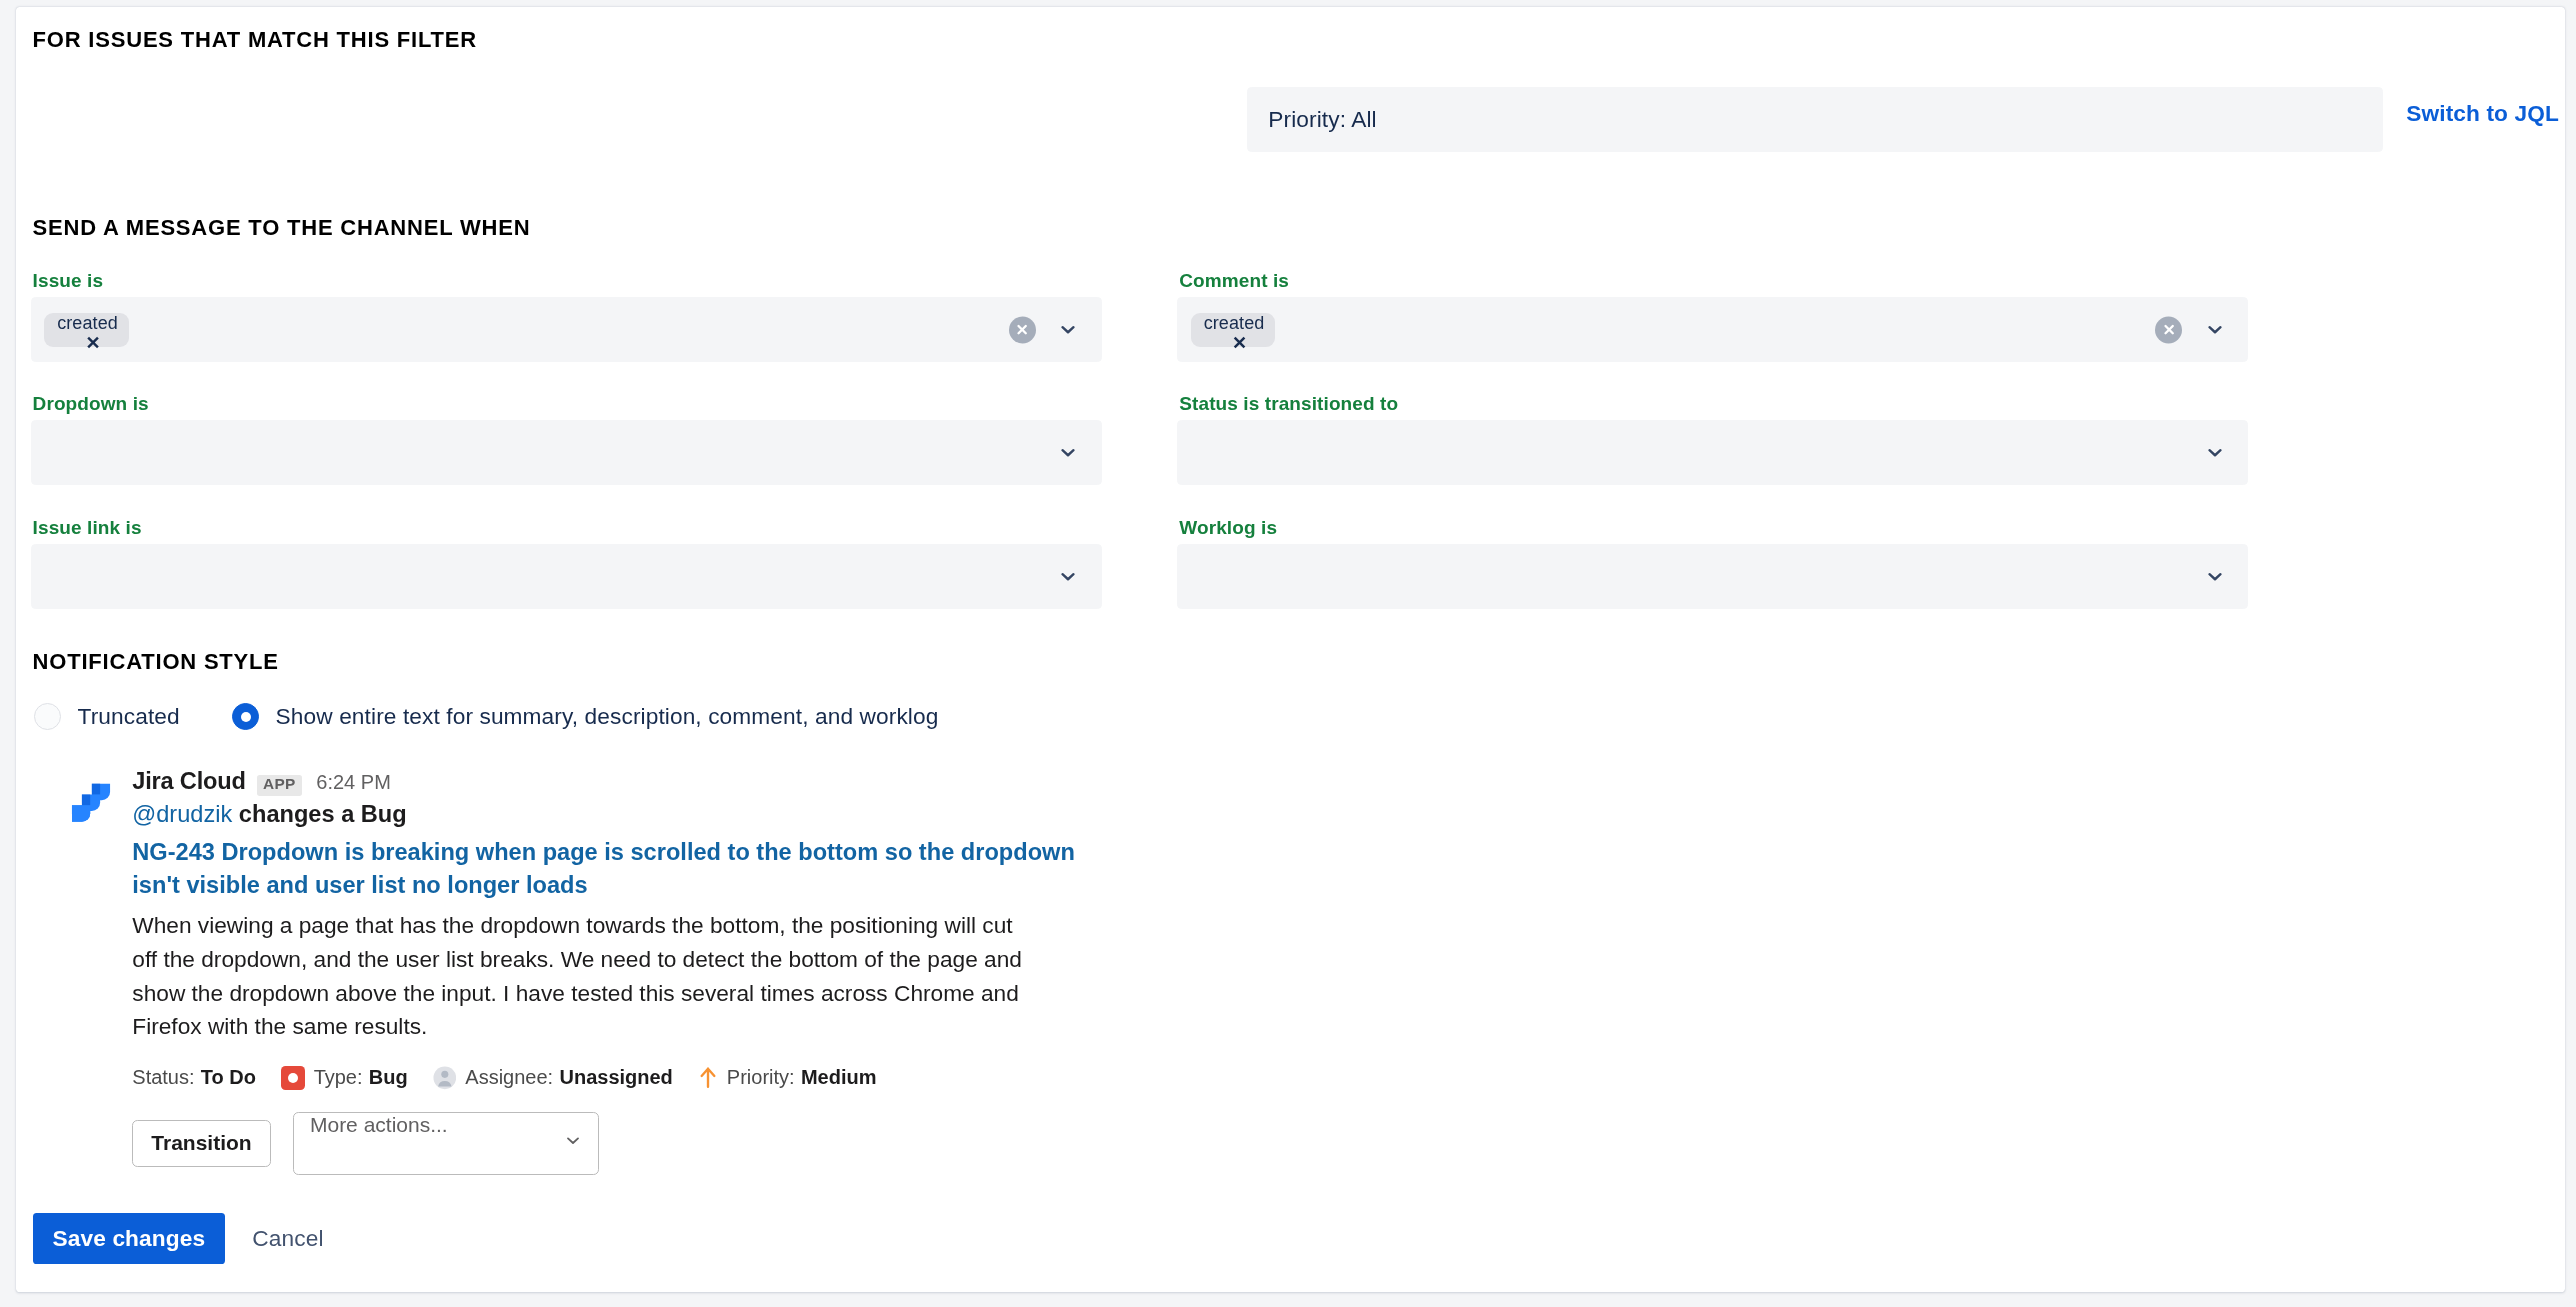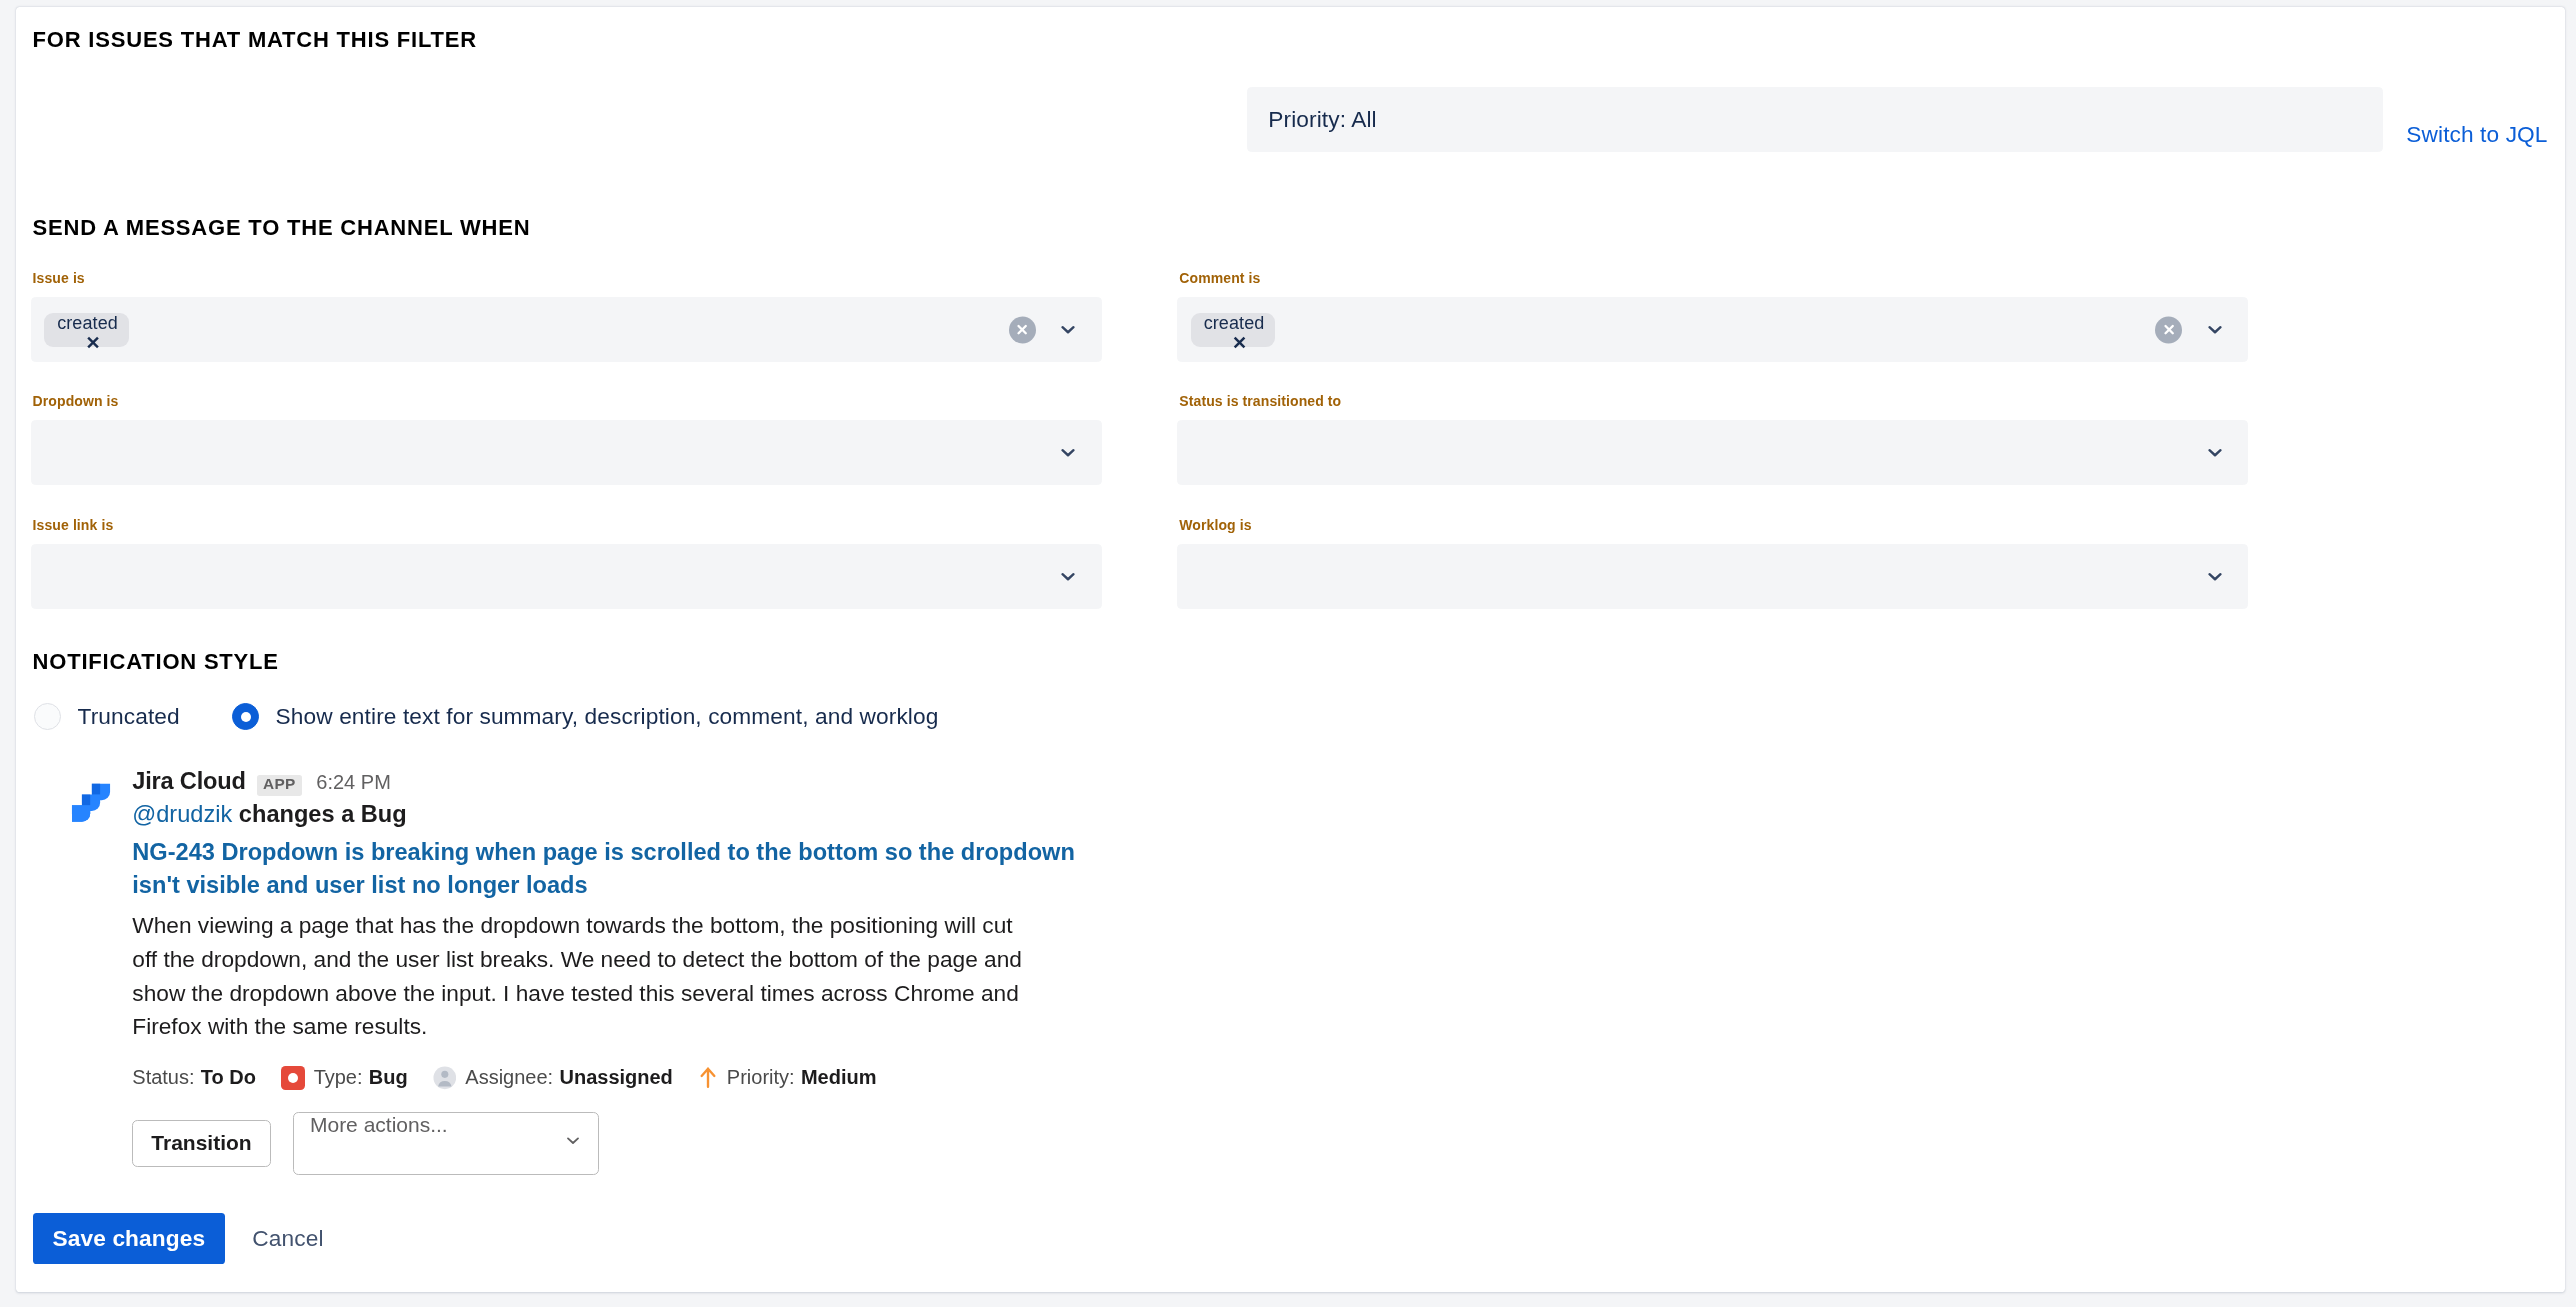--- a/index.html
+++ b/index.html
@@ -34,23 +34,23 @@
     font-size: 22px;
     font-weight: 700;
     letter-spacing: 0.8px;
     color: #000000;
     text-transform: uppercase;
   }
 
   
   .field-label {
     position: absolute;
-    font-size: 14px;
-    font-weight: 700;
-    color: #a16207;
+    font-size: 19px;
+    font-weight: 700;
+    color: #15803d;
     letter-spacing: 0.1px;
   }
   .field-box {
     position: absolute;
     background: #f4f5f7;
     border: 1.8px solid #f4f5f7;
     border-radius: 4.5px;
     display: flex;
     align-items: center;
   }
@@ -273,21 +273,21 @@
   <div class="card">
     <div class="inner">
 
       <div class="section-title" style="left:16.3px; top:20px;">FOR ISSUES THAT MATCH THIS FILTER</div>
 
 
       <div class="field-box" style="left:1231px; top:80px; width:1136px; height:65px;">
         <span class="field-text">Priority: All</span>
       </div>
 
-      <div class="link-jql" style="left:2390px; top:114px;">Switch to JQL</div>
+      <div class="link-jql" style="left:2390px; top:93px;font-weight:bold;">Switch to JQL</div>
 
       <div class="section-title" style="left:16.3px; top:208px;">SEND A MESSAGE TO THE CHANNEL WHEN</div>
 
       <div class="field-label" style="left:16.3px; top:263px;">Issue is</div>
       <div class="field-box" style="left:14.5px; top:290px; width:1071px; height:65px;">
         <span class="chip">
           <span>created</span>
           <span class="chip-x">✕</span>
         </span>
         <span class="clear-icon">

